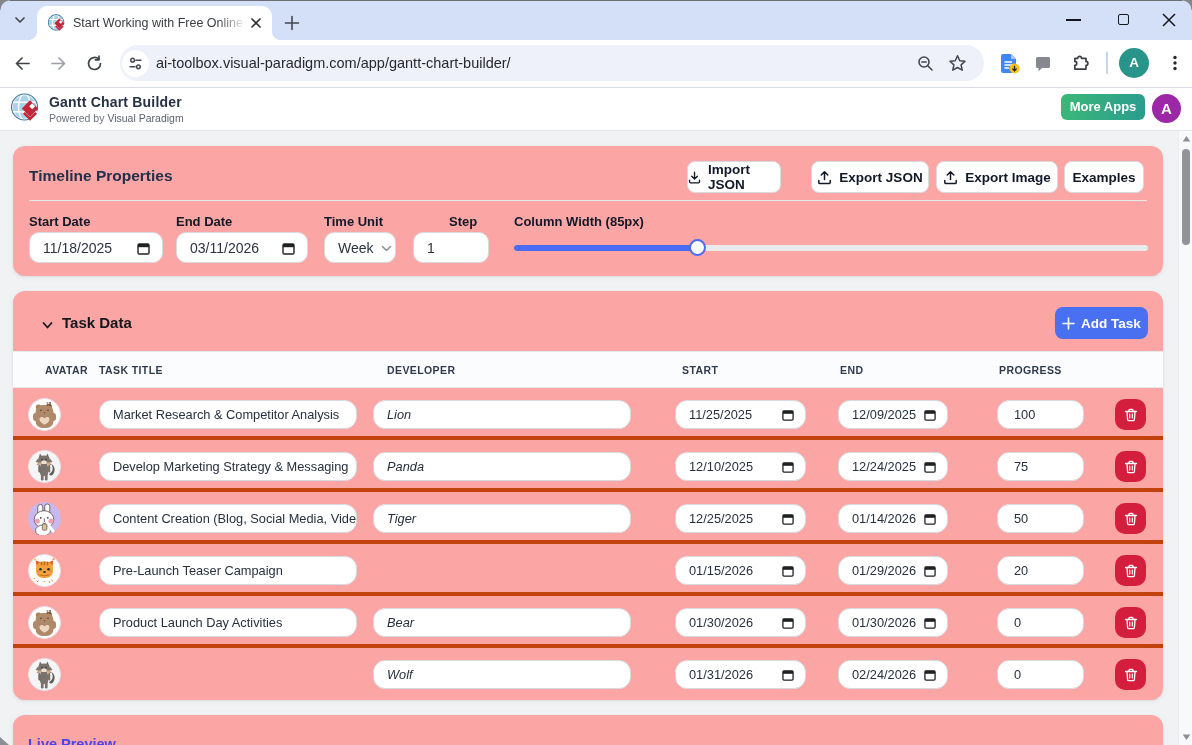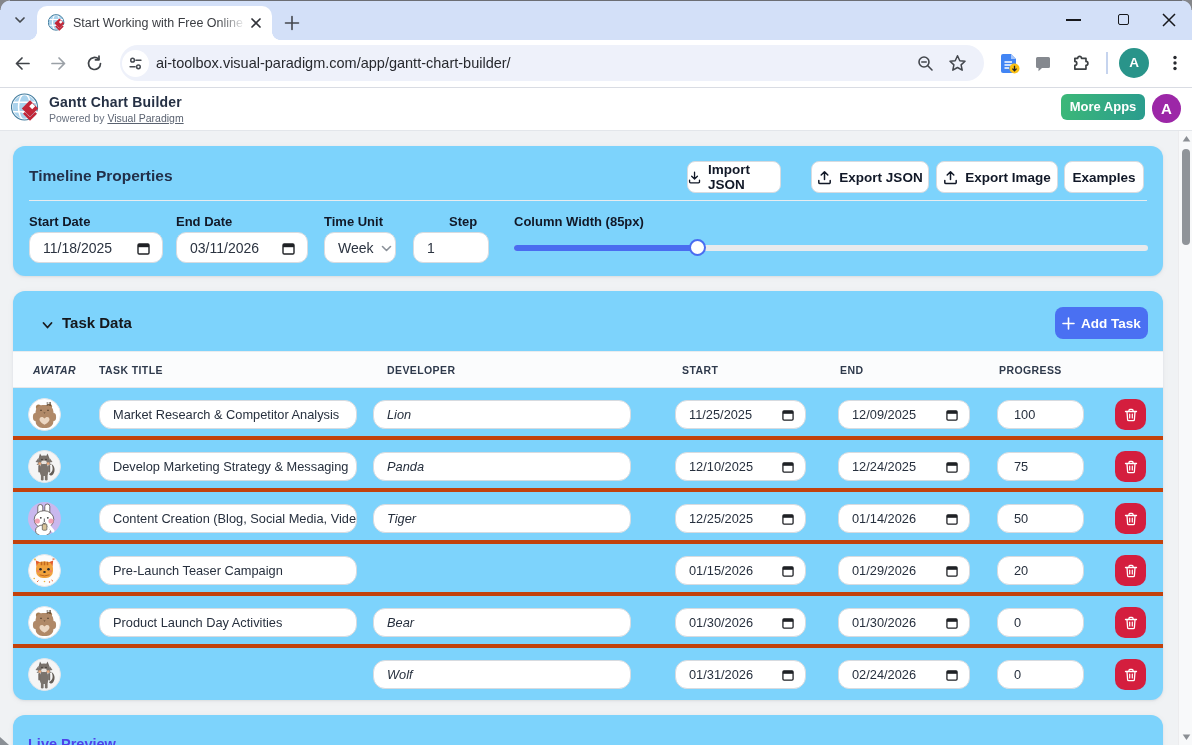--- a/index.html
+++ b/index.html
@@ -27,27 +27,27 @@
 #toolbar { left:0; top:40px; width:1192px; height:47px; background:#ffffff; }
 #toolbarline { left:0; top:87px; width:1192px; height:1px; background:#d9dce3; }
 #pill { left:120px; top:45px; width:864px; height:36px; background:#eef1fa; border-radius:18px; }
 #sitechip { left:122px; top:50px; width:27px; height:27px; background:#ffffff; border-radius:14px; }
 #urltext { left:156px; top:55px; font-size:14.5px; color:#27292e; letter-spacing:0px; }
 
 
 #appheader { left:0; top:88px; width:1192px; height:43px; background:#ffffff; border-bottom:1px solid #e3e6ea; }
 #apptitle { left:49px; top:94px; font-size:14px; font-weight:700; color:#253044; letter-spacing:0.2px; }
 #appsub { left:49px; top:112px; font-size:10.5px; color:#6a7280; }
-#appsub span { color:#5a6270; text-decoration:underline; }
+#appsub span { color:#5a6270; }
 #moreapps { left:1061px; top:94px; width:84px; height:26px; border-radius:6px; background:linear-gradient(100deg,#3cb878,#2a9c8e); color:#ffffff; font-size:13px; font-weight:700; text-align:center; line-height:26px; }
 #pavatar { left:1152px; top:94px; width:29px; height:29px; border-radius:50%; background:#9c27a7; color:#fff; font-size:15px; font-weight:700; text-align:center; line-height:29px; }
 
 
 #content { left:0; top:131px; width:1192px; height:614px; background:#f0f2f4; }
-.card { position:absolute; background:#7dd3fc; border-radius:12px; box-shadow:0 1px 2px rgba(30,40,60,0.07), 0 1px 6px rgba(30,40,60,0.05); }
+.card { position:absolute; background:#fca5a5; border-radius:12px; box-shadow:0 1px 2px rgba(30,40,60,0.07), 0 1px 6px rgba(30,40,60,0.05); }
 #card1 { left:13px; top:15px; width:1150px; height:130px; }
 #card2 { left:13px; top:160px; width:1150px; height:409px; }
 #card3 { left:13px; top:584px; width:1150px; height:60px; }
 
 
 #tp-title { left:16px; font-size:15.5px; font-weight:700; color:#22304a; }
 .tbtn { position:absolute; top:15px; height:32px; border:1px solid #d7dbe0; border-radius:8px; background:#fff; font-size:13.5px; font-weight:600; color:#111827; display:flex; align-items:center; justify-content:center; gap:7px; }
 #tp-div { left:16px; top:54px; width:1118px; height:1px; background:#e9ecef; }
 .flabel { position:absolute; top:68px; font-size:13px; font-weight:700; color:#111827; }
 .finput { position:absolute; top:86px; height:31px; border:1px solid #d7dbe0; border-radius:10px; background:#fff; font-size:14px; color:#2b3340; }
@@ -66,21 +66,21 @@
 #td-div { left:0px; top:60px; width:1150px; height:1px; background:#e9ecef; }
 #thead { left:0px; top:61px; width:1150px; height:36px; background:#fbfcfd; border-bottom:1px solid #e5e8eb; }
 .th { position:absolute; top:12px; font-size:10.5px; font-weight:700; color:#2f3a4c; letter-spacing:0.4px; }
 .trow { position:absolute; left:0; width:1150px; height:52px; border-bottom:4px solid #c2410c; }
 .avatar { position:absolute; left:15px; top:9.5px; width:33px; height:33px; }
 .ti { position:absolute; top:12px; height:29px; border:1px solid #d7dbe0; border-radius:12px; background:#fff; font-size:12.8px; color:#27303e; line-height:27px; white-space:nowrap; overflow:hidden; padding-left:13px; }
 .rcal { position:absolute; right:11px; top:8px; }
 .t-title { left:86px; width:258px; }
 .t-dev { left:360px; width:258px;font-style:italic; }
 .t-start { left:662px; width:131px; }
-.t-end { left:825px; width:132px;border-radius:11px; }
+.t-end { left:825px; width:110px; }
 .t-prog { left:984px; width:87px; padding-left:16px; }
 .delbtn { position:absolute; left:1102px; top:11px; width:31px; height:31px; background:#d41e3e; border-radius:10px; display:flex; align-items:center; justify-content:center; }
 
 
 #lp-title { left:15px; top:21px; font-size:14.5px; font-weight:700; color:#4d43ea; }
 #corner-tri { left:0px; top:737px; width:0; height:0; border-bottom:8px solid #8a8f95; border-right:9px solid transparent; }
 
 
 #sbtrack { left:1178px; top:131px; width:14px; height:614px; background:#f8f9fa; border-left:1px solid #ececee; }
 #sbthumb { left:3px; top:18px; width:8px; height:96px; background:#909499; border-radius:4px; }
@@ -297,21 +297,21 @@
   </div>
   <div class="abs" id="td-title">Task Data</div>
   <div class="abs" id="addtask">
     <svg width="13" height="13" viewBox="0 0 13 13">
         <path d="M6.5 1 V12 M1 6.5 H12" stroke="#fff" stroke-width="1.6" stroke-linecap="round"></path>
       </svg>
     Add Task
   </div>
   <div class="abs" id="td-div"></div>
   <div class="abs" id="thead">
-    <div class="th" style="left:20px;font-style:italic;">AVATAR</div>
+    <div class="th" style="left:32px;">AVATAR</div>
     <div class="th" style="left:86px;">TASK TITLE</div>
     <div class="th" style="left:374px;">DEVELOPER</div>
     <div class="th" style="left:662px;padding-left:7px;">START</div>
     <div class="th" style="left:827px;">END</div>
     <div class="th" style="left:986px;">PROGRESS</div>
   </div>
   <div class="trow" style="top:97px;">
     <div class="avatar"><svg width="33" height="33" viewBox="0 0 33 33">
           <circle cx="16.5" cy="16.5" r="16" fill="#fff" stroke="#e3e6ea" stroke-width="1"></circle>
           <circle cx="10.5" cy="9" r="2.6" fill="#a67c52"></circle>

